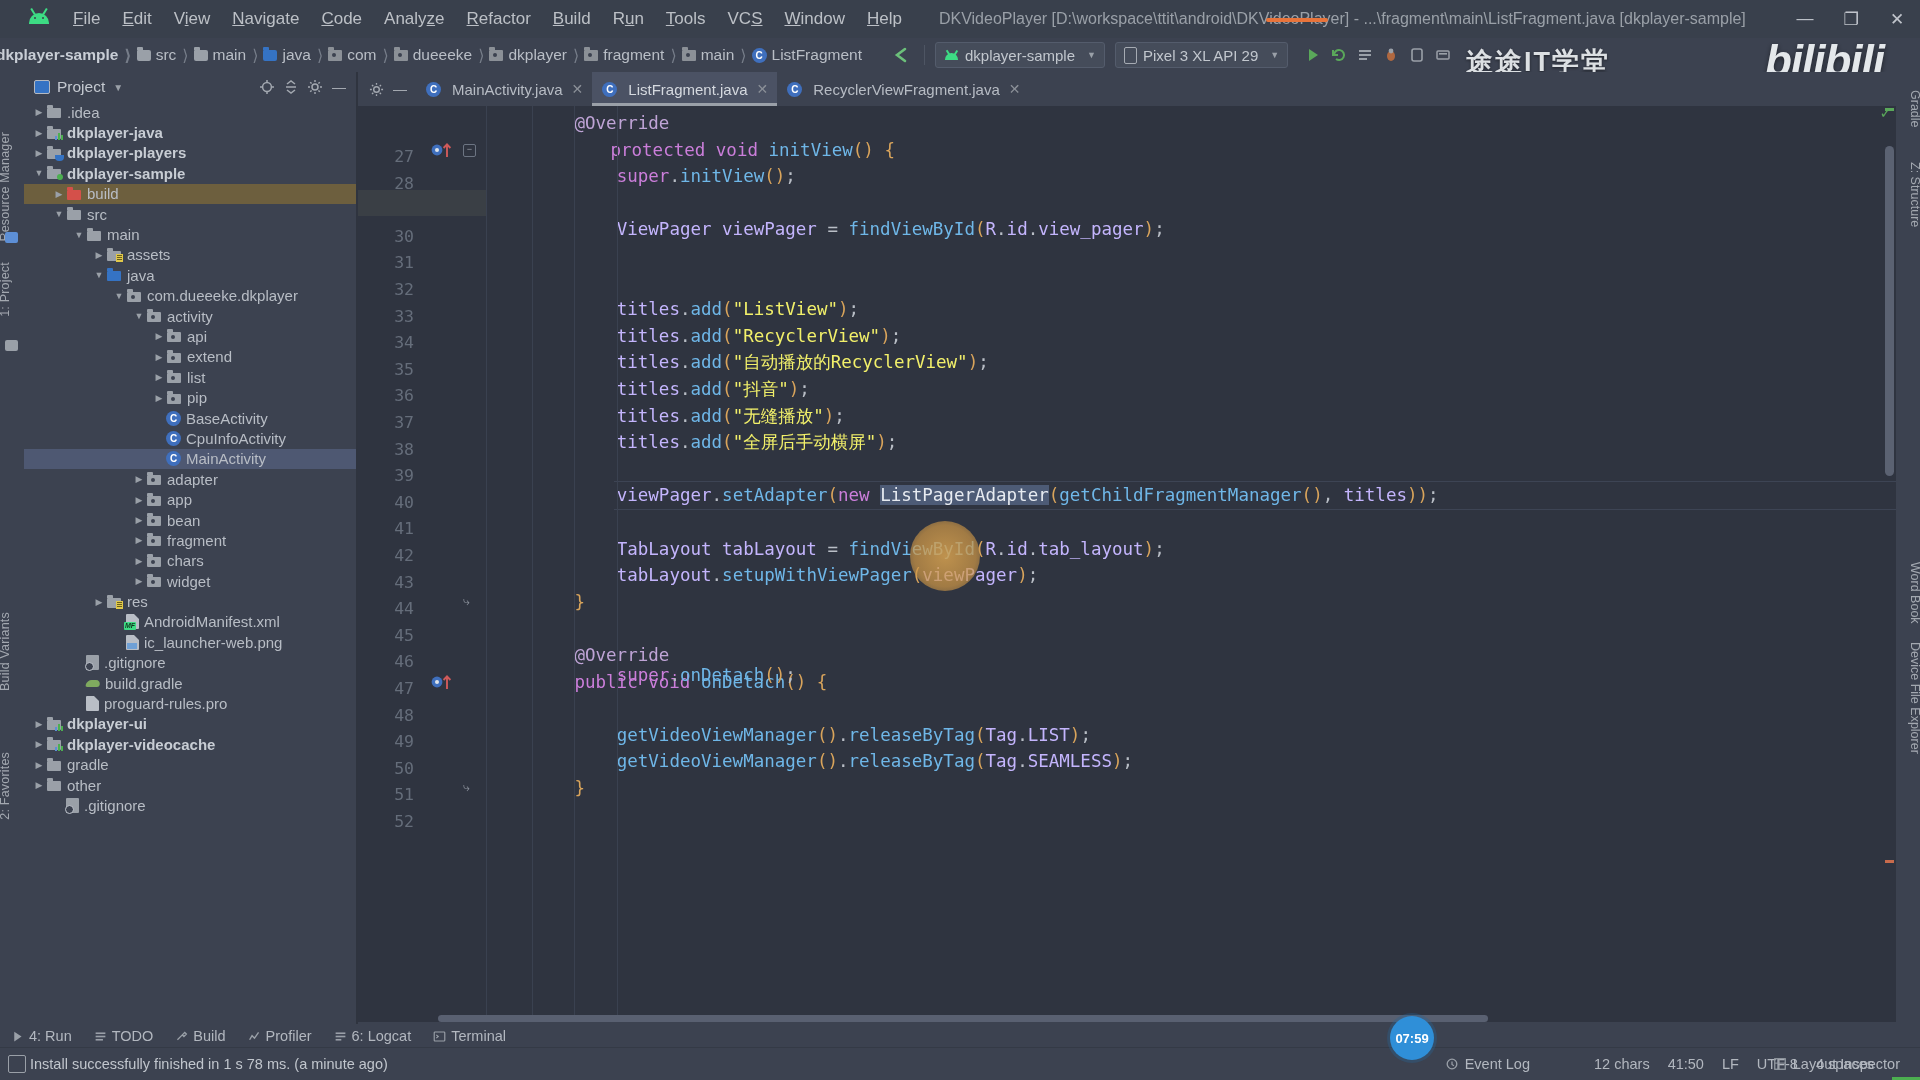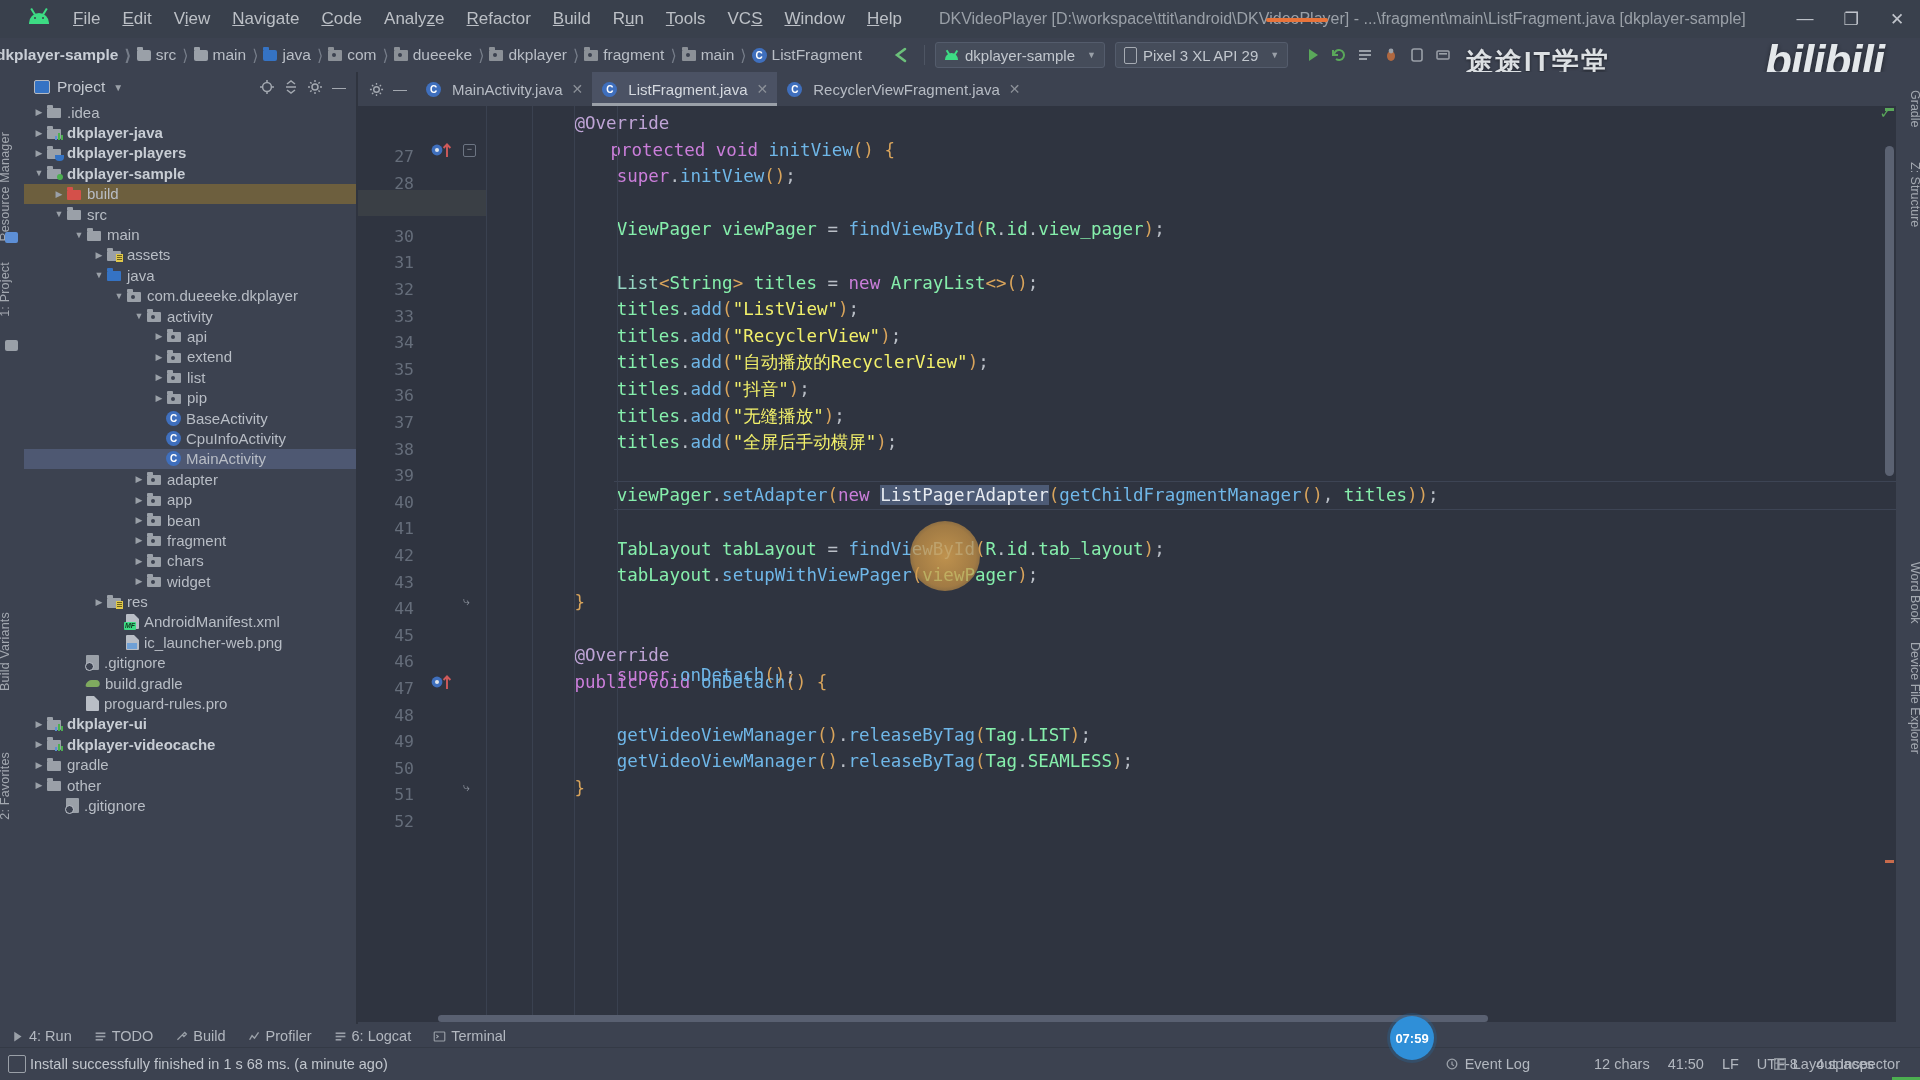--- a/index.html
+++ b/index.html
@@ -161,21 +161,21 @@
   .code{position:absolute;left:128px;top:0;right:0;bottom:0;
      font-family:"DejaVu Sans Mono","Liberation Mono",monospace;font-size:17.5px;padding-left:22px;}
   .cline{position:absolute;left:0;white-space:pre;line-height:26.6px;}
   .hl-line-gutter{position:absolute;left:0;width:128px;height:26.6px;background:#3a3f45;}
   .caretline{position:absolute;left:128px;right:0;height:26.6px;border-top:1px solid #3d4454;border-bottom:1px solid #3d4454;}
   .vguide{position:absolute;top:0;bottom:0;width:1px;background:#3a4150;}
 
   .k{color:#cb7eda;}
   .ann{color:#bfa4d6;}      
   .ty{color:#96d6c3;}       
-  .id{color:#86efac;}       
+  .id{color:#c4b5fd;}       
   .mth{color:#6fb7e8;}      
   .str{color:#f2f06a;}      
   .pn{color:#d9a45b;}       
   .pl{color:#b9bec6;}
   .sel{background:#4d5b76;color:#e7ebf1;}
 
   .fold{position:absolute;width:11px;height:11px;border:1px solid #6c7482;border-radius:2px;
         color:#9aa0a8;font-size:9px;line-height:9px;text-align:center;}
   .bracearrow{position:absolute;color:#8a909a;font-size:12px;}
 
@@ -739,21 +739,20 @@
           <div class="bracearrow" style="left: 105px; top: 674px;">⤷</div>
         </div>
       <div class="vguide" style="left:128px;"></div>
       <div class="code" id="code">
           <div class="cline" style="top: 4px; left: 88.48px;"><span class="ann">@Override</span></div>
           <div class="cline" style="top: 30.6px; left: 88.48px; margin-left: 36px;"><span class="k">protected </span><span class="k">void </span><span class="mth">initView</span><span class="pn">()</span><span class="pl"> </span><span class="pn">{</span></div>
           <div class="cline" style="top: 57.2px; left: 130.72px;"><span class="k">super</span><span class="pl">.</span><span class="mth">initView</span><span class="pn">()</span><span class="pl">;</span></div>
           <div class="cline" style="top: 83.8px; left: 4px;"></div>
           <div class="cline" style="top: 110.4px; left: 130.72px;"><span class="id">ViewPager </span><span class="id">viewPager </span><span class="pl">= </span><span class="mth">findViewById</span><span class="pn">(</span><span class="id">R</span><span class="pl">.</span><span class="id">id</span><span class="pl">.</span><span class="id">view_pager</span><span class="pn">)</span><span class="pl">;</span></div>
           <div class="cline" style="top: 137px; left: 4px;"></div>
-          <div class="cline" style="top: 163.6px; left: 130.72px;"><span class="ty">List</span><span class="pn">&lt;</span><span class="id">String</span><span class="pn">&gt; </span><span class="id">titles </span><span class="pl">= </span><span class="k">new </span><span class="id">ArrayList</span><span class="pn">&lt;&gt;()</span><span class="pl">;</span></div>
           <div class="cline" style="top: 190.2px; left: 130.72px;"><span class="id">titles</span><span class="pl">.</span><span class="mth">add</span><span class="pn">(</span><span class="str">"ListView"</span><span class="pn">)</span><span class="pl">;</span></div>
           <div class="cline" style="top: 216.8px; left: 130.72px;"><span class="id">titles</span><span class="pl">.</span><span class="mth">add</span><span class="pn">(</span><span class="str">"RecyclerView"</span><span class="pn">)</span><span class="pl">;</span></div>
           <div class="cline" style="top: 243.4px; left: 130.72px;"><span class="id">titles</span><span class="pl">.</span><span class="mth">add</span><span class="pn">(</span><span class="str">"自动播放的RecyclerView"</span><span class="pn">)</span><span class="pl">;</span></div>
           <div class="cline" style="top: 270px; left: 130.72px;"><span class="id">titles</span><span class="pl">.</span><span class="mth">add</span><span class="pn">(</span><span class="str">"抖音"</span><span class="pn">)</span><span class="pl">;</span></div>
           <div class="cline" style="top: 296.6px; left: 130.72px;"><span class="id">titles</span><span class="pl">.</span><span class="mth">add</span><span class="pn">(</span><span class="str">"无缝播放"</span><span class="pn">)</span><span class="pl">;</span></div>
           <div class="cline" style="top: 323.2px; left: 130.72px;"><span class="id">titles</span><span class="pl">.</span><span class="mth">add</span><span class="pn">(</span><span class="str">"全屏后手动横屏"</span><span class="pn">)</span><span class="pl">;</span></div>
           <div class="cline" style="top: 349.8px; left: 4px;"></div>
           <div class="caretline" style="top: 375.4px;"></div>
           <div class="cline" style="top: 376.4px; left: 130.72px;"><span class="id">viewPager</span><span class="pl">.</span><span class="mth">setAdapter</span><span class="pn">(</span><span class="k">new </span><span class="sel">ListPagerAdapter</span><span class="pn">(</span><span class="mth">getChildFragmentManager</span><span class="pn">()</span><span class="pl">, </span><span class="id">titles</span><span class="pn">))</span><span class="pl">;</span></div>
           <div class="cline" style="top: 403px; left: 4px;"></div>
@@ -825,21 +824,21 @@
       <svg width="13" height="13" viewBox="0 0 16 16">
           <rect x="1.5" y="2.5" width="13" height="11" rx="1" stroke="#9aa0a8" stroke-width="1.4" fill="none"></rect>
           <path d="M4 6 L6.5 8 L4 10" stroke="#9aa0a8" stroke-width="1.4" fill="none"></path>
         </svg>
       <span>Terminal</span>
     </div>
   </div>
 
   <div class="status">
     <div style="position:absolute;left:8px;width:16px;height:16px;border:1.5px solid #9aa0a8;border-radius:2px;"></div>
-    <div class="msg">Install successfully finished in 1 s 68 ms. (a minute ago)</div>
+    <div class="msg">Install successfully finished in 1 s 78 ms. (a minute ago)</div>
     <div class="right">
       <span>12 chars</span>
       <span>41:50</span>
       <span>LF</span>
       <span>UTF-8</span>
       <span>4 spaces</span>
       <span style="width:18px"></span>
     </div>
     <div style="position:absolute;right:390px;display:flex;align-items:center;gap:6px;">
       <svg width="14" height="14" viewBox="0 0 16 16">

